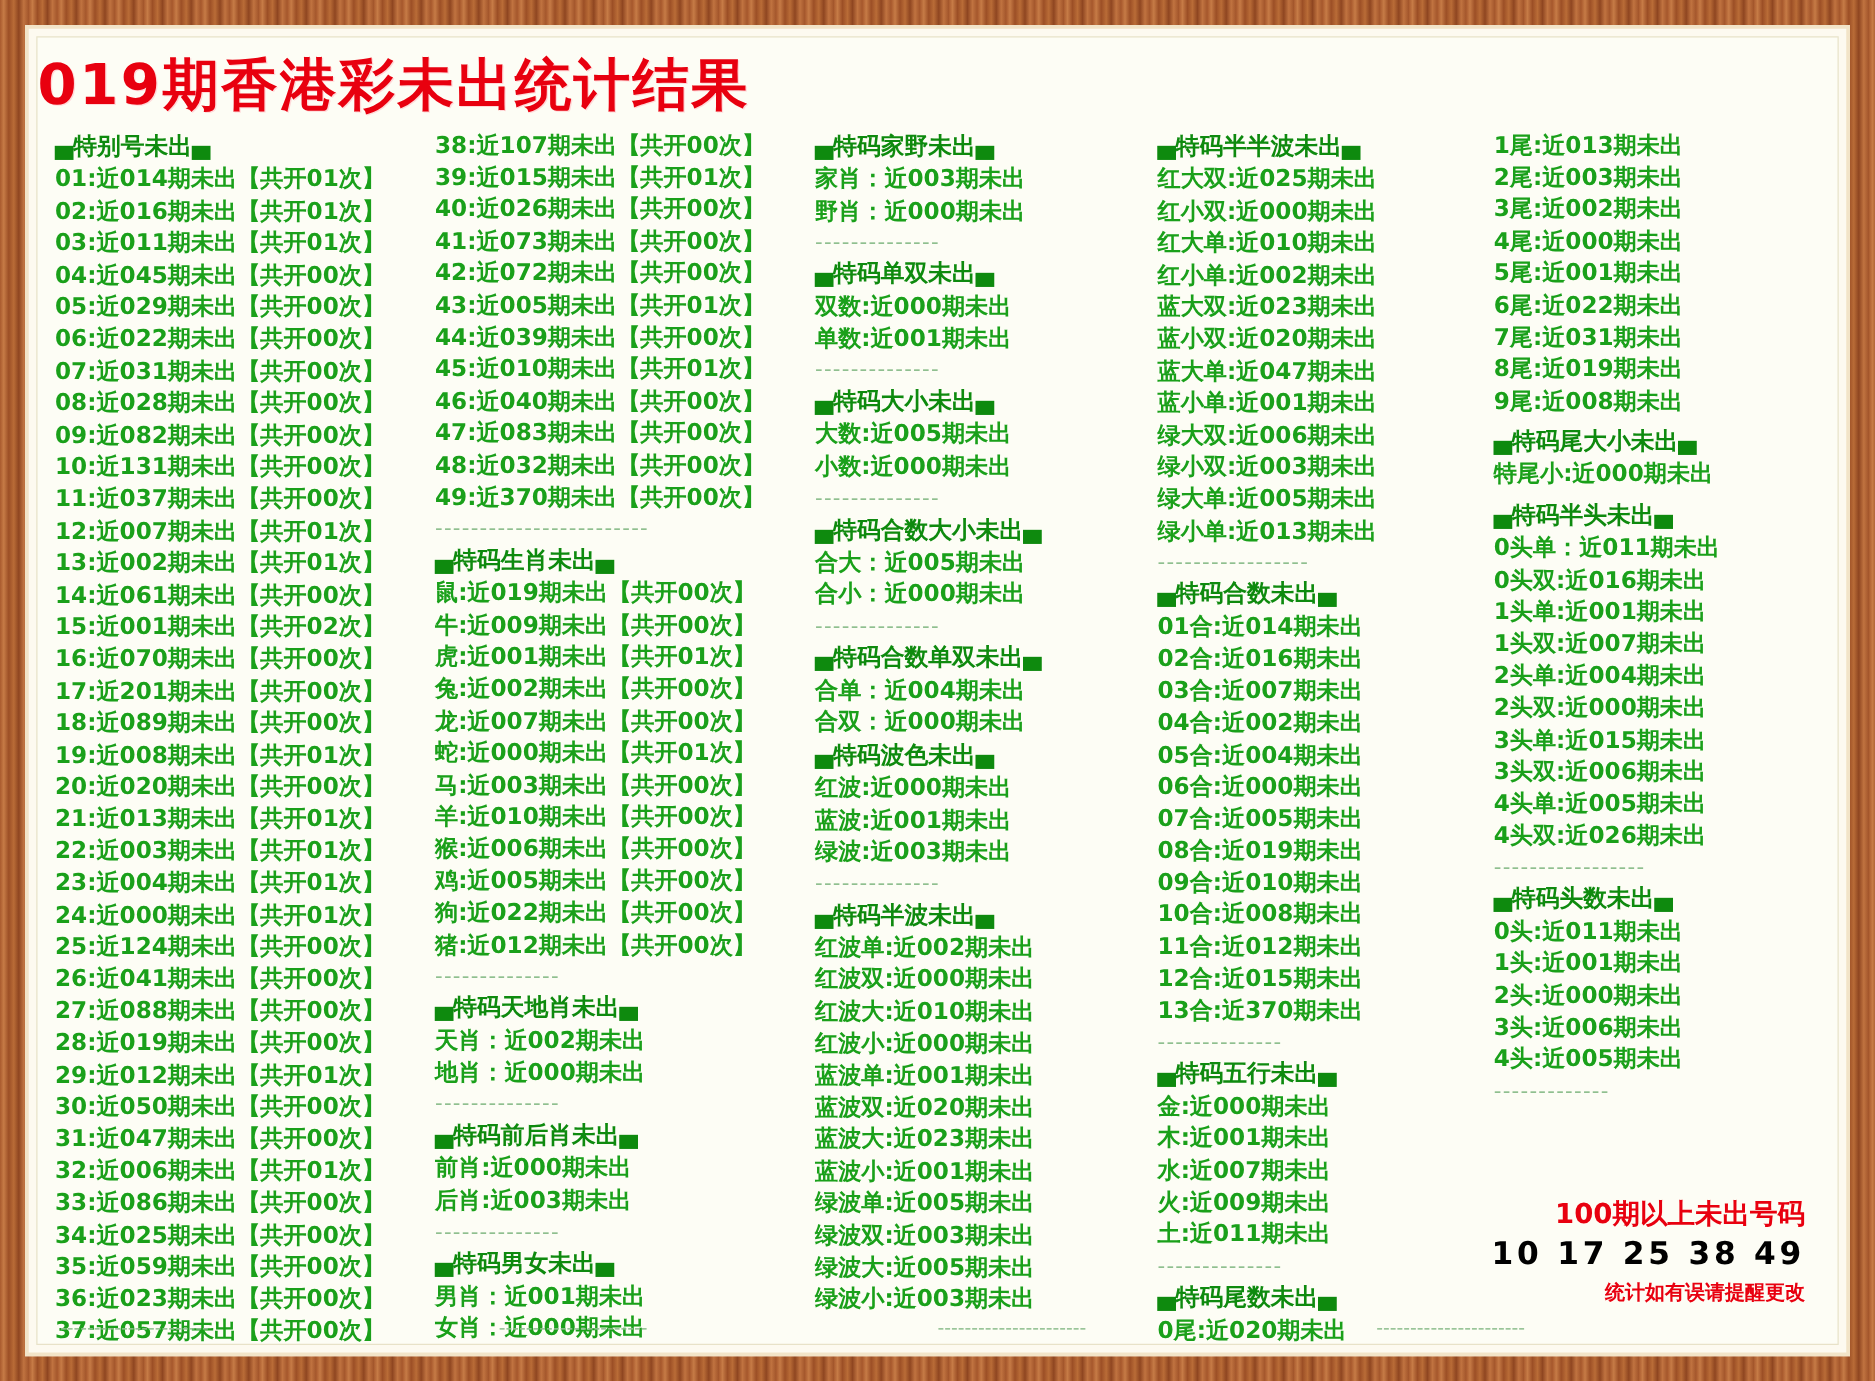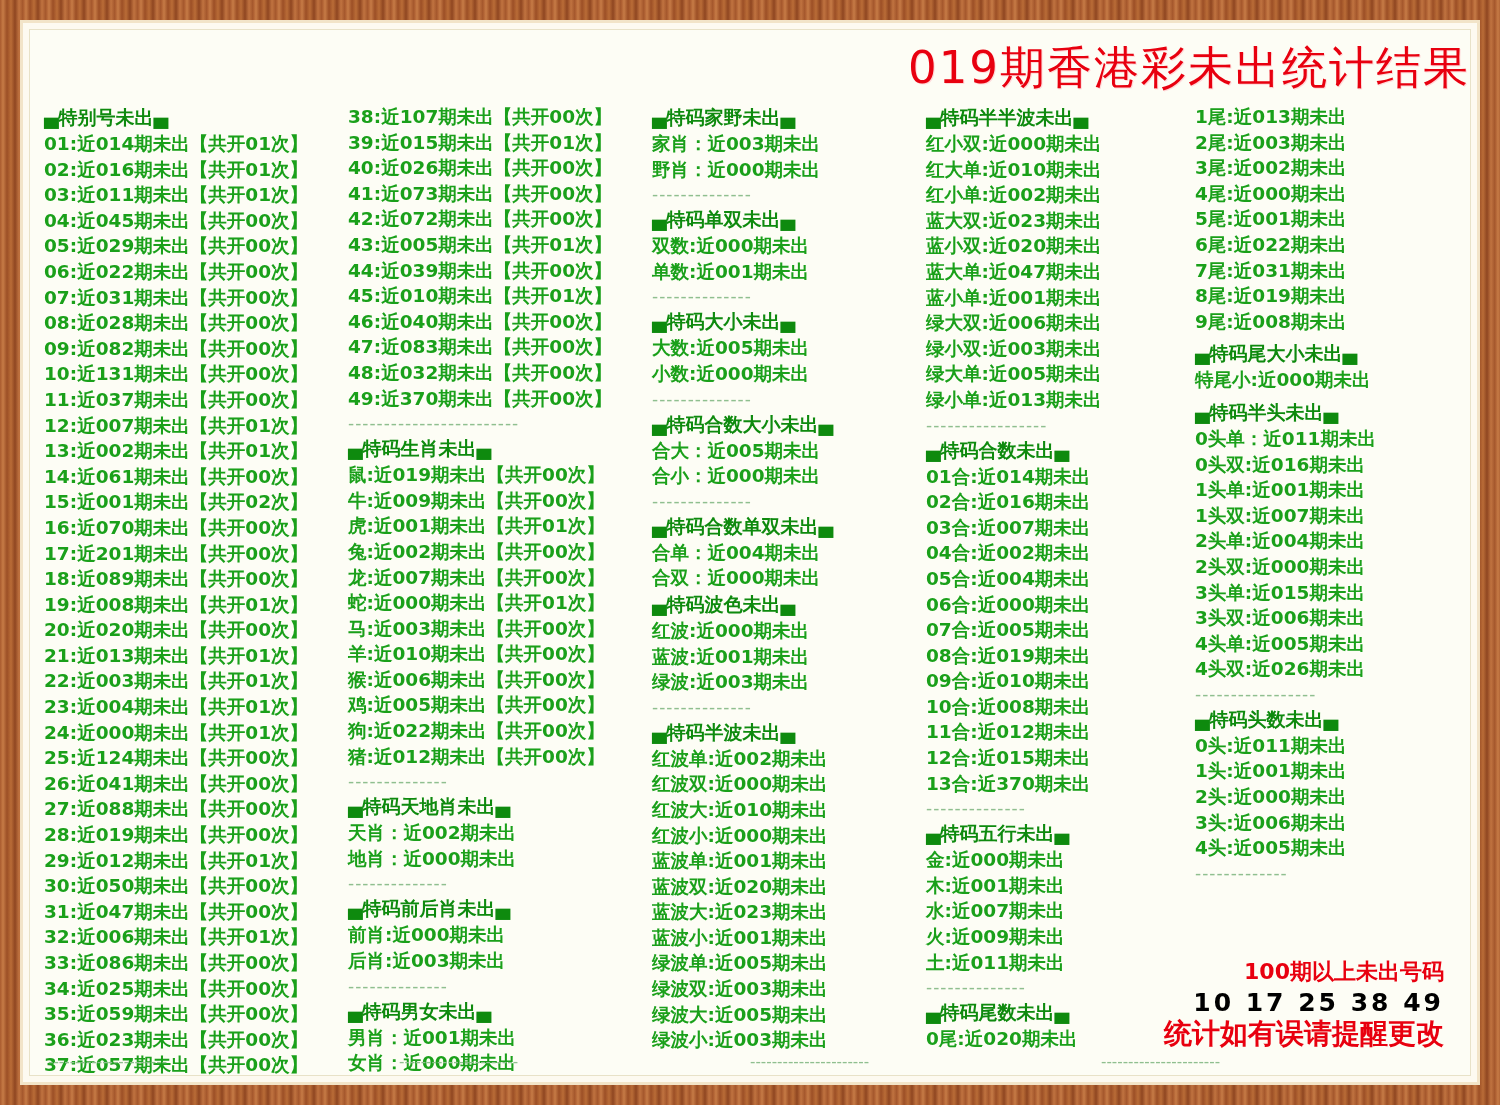--- a/index.html
+++ b/index.html
@@ -24,23 +24,23 @@
     background:#fdfaf0;
   }
   .sheet {
     position:absolute; left:6px; top:6px; right:6px; bottom:6px;
     background:#fdfdf5;
     border:1px solid #e8e2c8;
     overflow:hidden;
   }
 
   .title {
-    text-align:right;
+    text-align:left;
     font-size:45px;
-    font-weight:normal;
+    font-weight:bold;
     color:#e8000f;
     letter-spacing:2px;
     padding-top:8px;
     padding-bottom:2px;
     text-shadow:1px 1px 0 #ffd9d9;
     font-family:"DejaVu Sans", sans-serif;
   }
 
   .columns {
     display:flex;
@@ -85,21 +85,21 @@
     text-align:right;
     width:330px;
   }
   .footer .f1 {
     color:#e8000f; font-size:22px; font-weight:bold; line-height:30px;
   }
   .footer .f2 {
     color:#000000; font-size:25px; font-weight:bold; line-height:32px; letter-spacing:3px;
   }
   .footer .f3 {
-    color:#e8000f; font-size:28px; font-weight:bold; line-height:30px;
+    color:#e8000f; font-size:16px; font-weight:bold; line-height:30px;
   }
   .bottom-dashes {
     position:absolute; left:0; right:0; bottom:4px;
     display:flex; padding:0 18px; gap:0;
   }
   .bottom-dashes .d { flex:1 1 0; color:#8fbf8f; font-size:15px; white-space:nowrap; overflow:hidden; }
 </style>
 </head>
 <body>
 
@@ -224,20 +224,21 @@
             <div class="row">蓝波双:近020期未出</div>
             <div class="row">蓝波大:近023期未出</div>
             <div class="row">蓝波小:近001期未出</div>
             <div class="row">绿波单:近005期未出</div>
             <div class="row">绿波双:近003期未出</div>
             <div class="row">绿波大:近005期未出</div>
             <div class="row">绿波小:近003期未出</div>
           </div>
           <div class="col c3">
             <div class="hdr">▄特码半半波未出▄</div>
+            <div class="row">红大双:近025期未出</div>
             <div class="row">红小双:近000期未出</div>
             <div class="row">红大单:近010期未出</div>
             <div class="row">红小单:近002期未出</div>
             <div class="row">蓝大双:近023期未出</div>
             <div class="row">蓝小双:近020期未出</div>
             <div class="row">蓝大单:近047期未出</div>
             <div class="row">蓝小单:近001期未出</div>
             <div class="row">绿大双:近006期未出</div>
             <div class="row">绿小双:近003期未出</div>
             <div class="row">绿大单:近005期未出</div>

